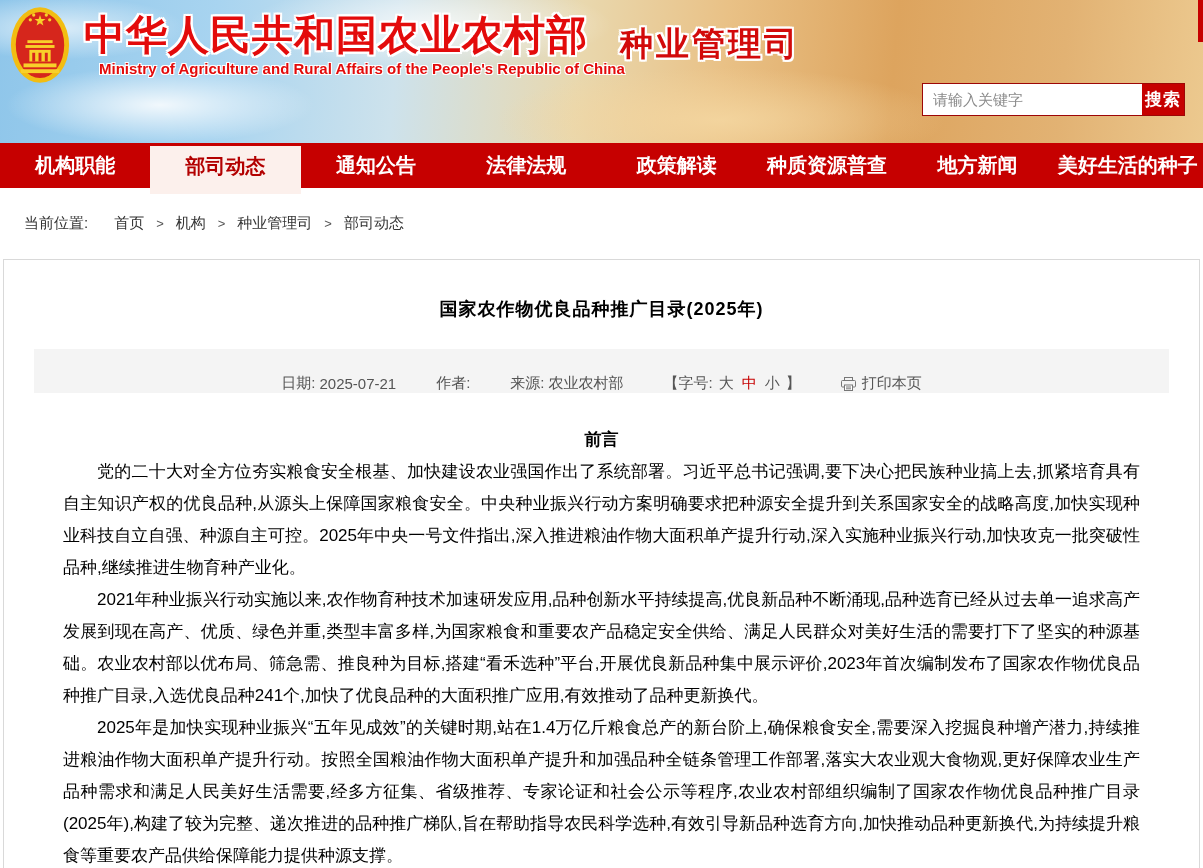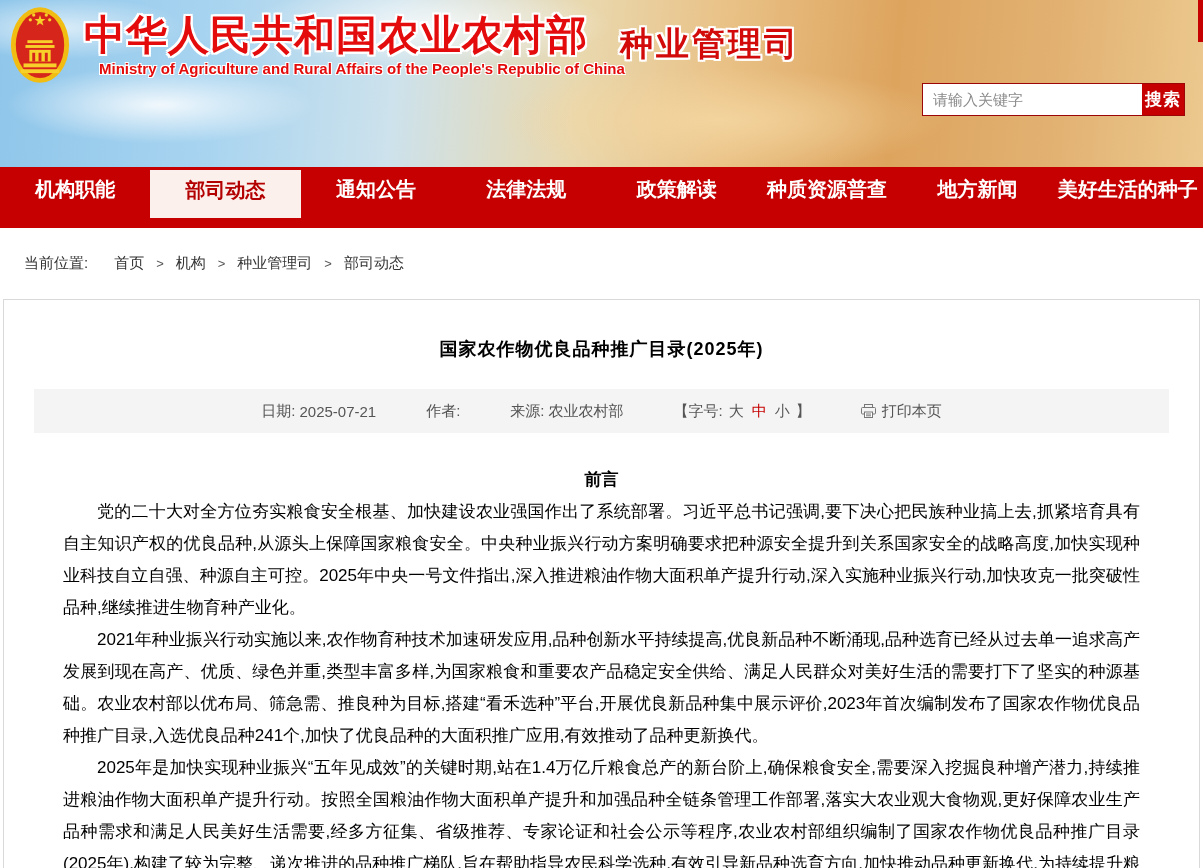--- a/index.html
+++ b/index.html
@@ -1,20 +1,20 @@
 <!DOCTYPE html>
 <html><head>
 <meta charset="utf-8">
 <style>
   * { margin:0; padding:0; box-sizing:border-box; }
   html,body { width:1203px; height:868px; overflow:hidden; background:#fff;
               font-family:"Liberation Sans","DejaVu Sans",sans-serif; }
 
   
-  .header { position:relative; height:167px; overflow:hidden;
+  .header { position:relative; height:143px; overflow:hidden;
     background:
       radial-gradient(ellipse 220px 55px at 160px 105px, rgba(255,255,255,.85), rgba(255,255,255,0) 70%),
       radial-gradient(ellipse 260px 60px at 430px 25px, rgba(255,255,255,.75), rgba(255,255,255,0) 70%),
       radial-gradient(ellipse 180px 45px at 60px 28px,  rgba(255,255,255,.65), rgba(255,255,255,0) 70%),
       radial-gradient(ellipse 300px 70px at 720px 120px, rgba(244,214,160,.9), rgba(244,214,160,0) 75%),
       linear-gradient(95deg,#8fc6ea 0%,#a8d4f0 18%,#cde2ec 33%,#e9d8ae 48%,#e9c186 60%,#dda45e 74%,#e2b273 88%,#ecc98f 100%);
     padding-left: 16px;
   }
   .emblem { position:absolute; left:9px; top:5px; }
   .site-title { position:absolute; left:84px; top:8px; font-size:41px; font-weight:bold;
@@ -30,40 +30,40 @@
     border:1px solid #9d0606; background:#fff; }
   .search input { flex:1; border:none; outline:none; padding:0 10px; font-size:15px; color:#333;
     font-family:"Liberation Sans","DejaVu Sans",sans-serif; }
   .search input::placeholder { color:#8a8a8a; }
   .search .btn { width:61px; background:#c60000; color:#fff; border:none; font-size:17px;
     font-weight:bold; cursor:pointer; letter-spacing:1px;
     font-family:"Liberation Sans","DejaVu Sans",sans-serif; }
   .edge-strip { position:absolute; right:0; top:0; width:5px; height:42px; background:#c60000; }
 
   
-  .nav { display:flex; height:61px; background:#c60000; }
+  .nav { display:flex; height:45px; background:#c60000; }
   .nav-item { flex:1; text-align:center; line-height:45px; color:#fff; font-size:20px;
     font-weight:bold; cursor:pointer; white-space:nowrap; }
   .nav-item.active { background:#fcf0ec; color:#b30000; position:relative; top:3px;
     height:48px; line-height:40px; }
 
   
   .breadcrumb { height:71px; display:flex; align-items:center; padding-left:24px;
     font-size:15px; color:#333; background:#fff; }
   .breadcrumb .lbl { margin-right:14px; }
   .crumb { margin:0 12px; cursor:pointer; color:#333; }
   .crumb-sep { color:#555; font-size:13px; }
 
   
   .card { margin:0 3px; border:1px solid #d9d9d9; border-bottom:none; background:#fff;
     height:620px; }
   .article-title { text-align:center; font-size:18px; font-weight:bold; color:#000;
     padding-top:37px; letter-spacing:1px; }
   .meta { margin:28px 30px 0; height:44px; background:#f4f4f4; display:flex;
-    align-items:center; justify-content:center; gap:50px; font-size:15px; color:#555; }
+    align-items:flex-end; justify-content:center; gap:40px; font-size:15px; color:#555; }
   .meta .grp { display:flex; align-items:center; gap:4px; white-space:nowrap; }
   .meta .fs { cursor:pointer; margin:0 2px; }
   .meta .fs.current { color:#c60000; }
   .meta .print { cursor:pointer; display:flex; align-items:center; gap:6px; color:#555; }
   .article-body { width:1077px; margin:0 auto; padding-top:31px; font-size:17px;
     line-height:32px; color:#000; text-align:justify; }
   .preface { text-align:center; font-weight:bold; font-size:17px; }
   .article-body p { text-indent:2em; }
 </style>
 </head>

